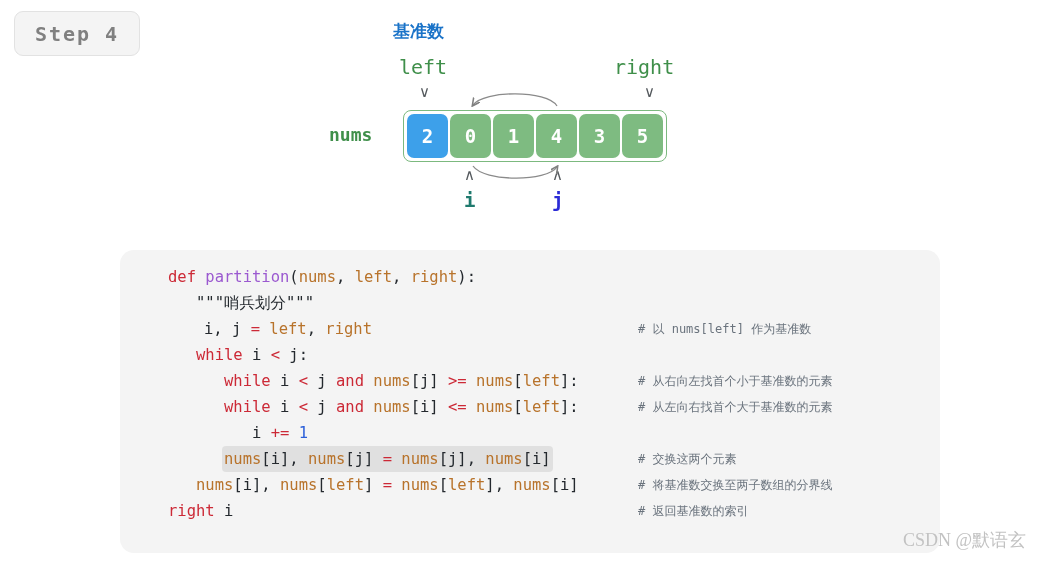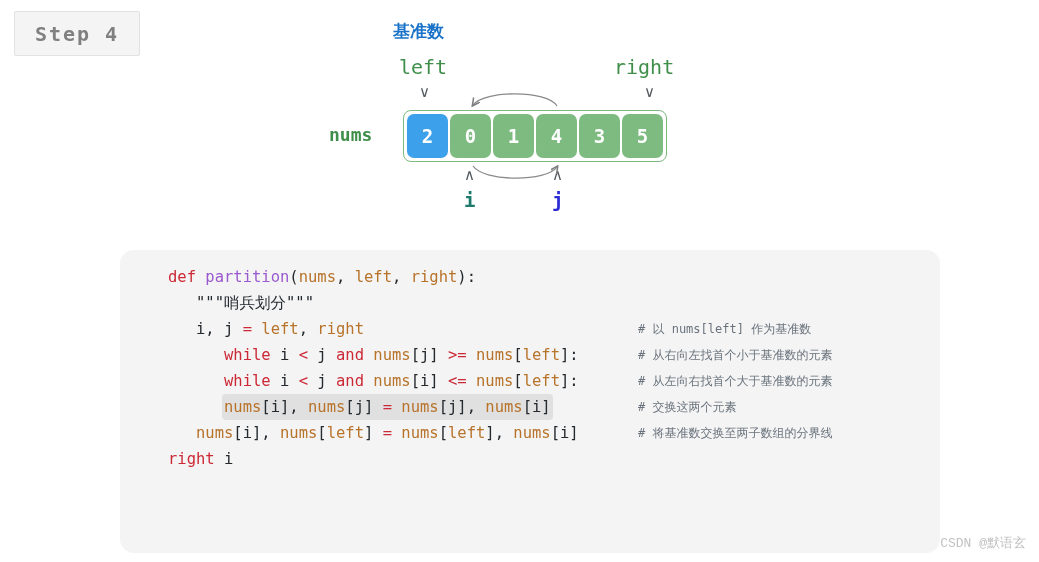--- a/index.html
+++ b/index.html
@@ -17,21 +17,21 @@
 
   
   #step-badge {
     position: absolute;
     left: 14px;
     top: 11px;
     width: 126px;
     height: 45px;
     box-sizing: border-box;
     border: 1px solid #e2e2e2;
-    border-radius: 2px;
+    border-radius: 9px;
     background: #f4f4f4;
     display: flex;
     align-items: center;
     justify-content: center;
   }
   #step-badge .label {
     font-family: "DejaVu Sans Mono", monospace;
     font-size: 20px;
     font-weight: bold;
     letter-spacing: 2px;
@@ -197,22 +197,22 @@
   .tok-num  { color: #2b5fd9; }
   .tok-str  { color: #24292e; }
   .tok-op   { color: #cc2936; }
   .tok-plain{ color: #24292e; }
 
   
   #watermark {
     position: absolute;
     right: 13px;
     bottom: 10px;
-    font-family: Liberation Mono, monospace;
-    font-size: 13px;
+    font-family: Liberation Serif, serif;
+    font-size: 18px;
     color: #c2c2c2;
     white-space: nowrap;
   }
 </style>
 </head>
 <body>
 
 <div id="step-badge">
   <span class="label">Step 4</span>
 </div>
@@ -248,21 +248,23 @@
       </marker>
     </defs>
     <path d="M557,106 C547,90 484,90 473,105" fill="none" stroke="#8a8a8a" stroke-width="1.3" marker-end="url(#ah)"></path>
     <path d="M473,166 C484,182 547,182 557,167" fill="none" stroke="#8a8a8a" stroke-width="1.3" marker-end="url(#ah)"></path>
   </svg>
 </div>
 
 <div id="code-panel">
     <div class="code-line"><span class="code-text" style="left: 46px;"><span class="tok-kw">def </span><span class="tok-fn">partition</span><span class="tok-plain">(</span><span class="tok-var">nums</span><span class="tok-plain">, </span><span class="tok-var">left</span><span class="tok-plain">, </span><span class="tok-var">right</span><span class="tok-plain">):</span></span></div>
     <div class="code-line"><span class="code-text" style="left: 74px;"><span class="tok-str">"""哨兵划分"""</span></span></div>
-    <div class="code-line"><span class="code-text" style="left: 74px;"><span class="tok-plain">i, j </span><span class="tok-op">=</span><span class="tok-plain"> </span><span class="tok-var">left</span><span class="tok-plain">, </span><span class="tok-var">right</span></span><span class="comment"># 以 nums[left] 作为基准数</span></div>
+    <div class="code-line"><span class="code-text" style="left: 82px;"><span class="tok-plain">i, j </span><span class="tok-op">=</span><span class="tok-plain"> </span><span class="tok-var">left</span><span class="tok-plain">, </span><span class="tok-var">right</span></span><span class="comment"># 以 nums[left] 作为基准数</span></div>
+    <div class="code-line"><span class="code-text" style="left: 74px;"><span class="tok-kw">while </span><span class="tok-plain">i </span><span class="tok-op">&lt;</span><span class="tok-plain"> j:</span></span></div>
     <div class="code-line"><span class="code-text" style="left: 102px;"><span class="tok-kw">while </span><span class="tok-plain">i </span><span class="tok-op">&lt;</span><span class="tok-plain"> j </span><span class="tok-kw">and</span><span class="tok-plain"> </span><span class="tok-var">nums</span><span class="tok-plain">[j] </span><span class="tok-op">&gt;=</span><span class="tok-plain"> </span><span class="tok-var">nums</span><span class="tok-plain">[</span><span class="tok-var">left</span><span class="tok-plain">]:</span></span><span class="comment"># 从右向左找首个小于基准数的元素</span></div>
     <div class="code-line"><span class="code-text" style="left: 102px;"><span class="tok-kw">while </span><span class="tok-plain">i </span><span class="tok-op">&lt;</span><span class="tok-plain"> j </span><span class="tok-kw">and</span><span class="tok-plain"> </span><span class="tok-var">nums</span><span class="tok-plain">[i] </span><span class="tok-op">&lt;=</span><span class="tok-plain"> </span><span class="tok-var">nums</span><span class="tok-plain">[</span><span class="tok-var">left</span><span class="tok-plain">]:</span></span><span class="comment"># 从左向右找首个大于基准数的元素</span></div>
+    <div class="code-line"><span class="code-text" style="left: 130px;"><span class="tok-plain">i </span><span class="tok-op">+=</span><span class="tok-plain"> </span><span class="tok-num">1</span></span></div>
     <div class="code-line hl"><span class="code-text" style="left: 102px;"><span class="tok-var">nums</span><span class="tok-plain">[i], </span><span class="tok-var">nums</span><span class="tok-plain">[j] </span><span class="tok-op">=</span><span class="tok-plain"> </span><span class="tok-var">nums</span><span class="tok-plain">[j], </span><span class="tok-var">nums</span><span class="tok-plain">[i]</span></span><span class="comment"># 交换这两个元素</span></div>
     <div class="code-line"><span class="code-text" style="left: 74px;"><span class="tok-var">nums</span><span class="tok-plain">[i], </span><span class="tok-var">nums</span><span class="tok-plain">[</span><span class="tok-var">left</span><span class="tok-plain">] </span><span class="tok-op">=</span><span class="tok-plain"> </span><span class="tok-var">nums</span><span class="tok-plain">[</span><span class="tok-var">left</span><span class="tok-plain">], </span><span class="tok-var">nums</span><span class="tok-plain">[i]</span></span><span class="comment"># 将基准数交换至两子数组的分界线</span></div>
-    <div class="code-line"><span class="code-text" style="left: 46px;"><span class="tok-kw">right </span><span class="tok-plain">i</span></span></div>
+    <div class="code-line"><span class="code-text" style="left: 46px;"><span class="tok-kw">right </span><span class="tok-plain">i</span></span><span class="comment"># 返回基准数的索引</span></div>
   </div>
 
 <div id="watermark">CSDN @默语玄</div>
 
 </body></html>

